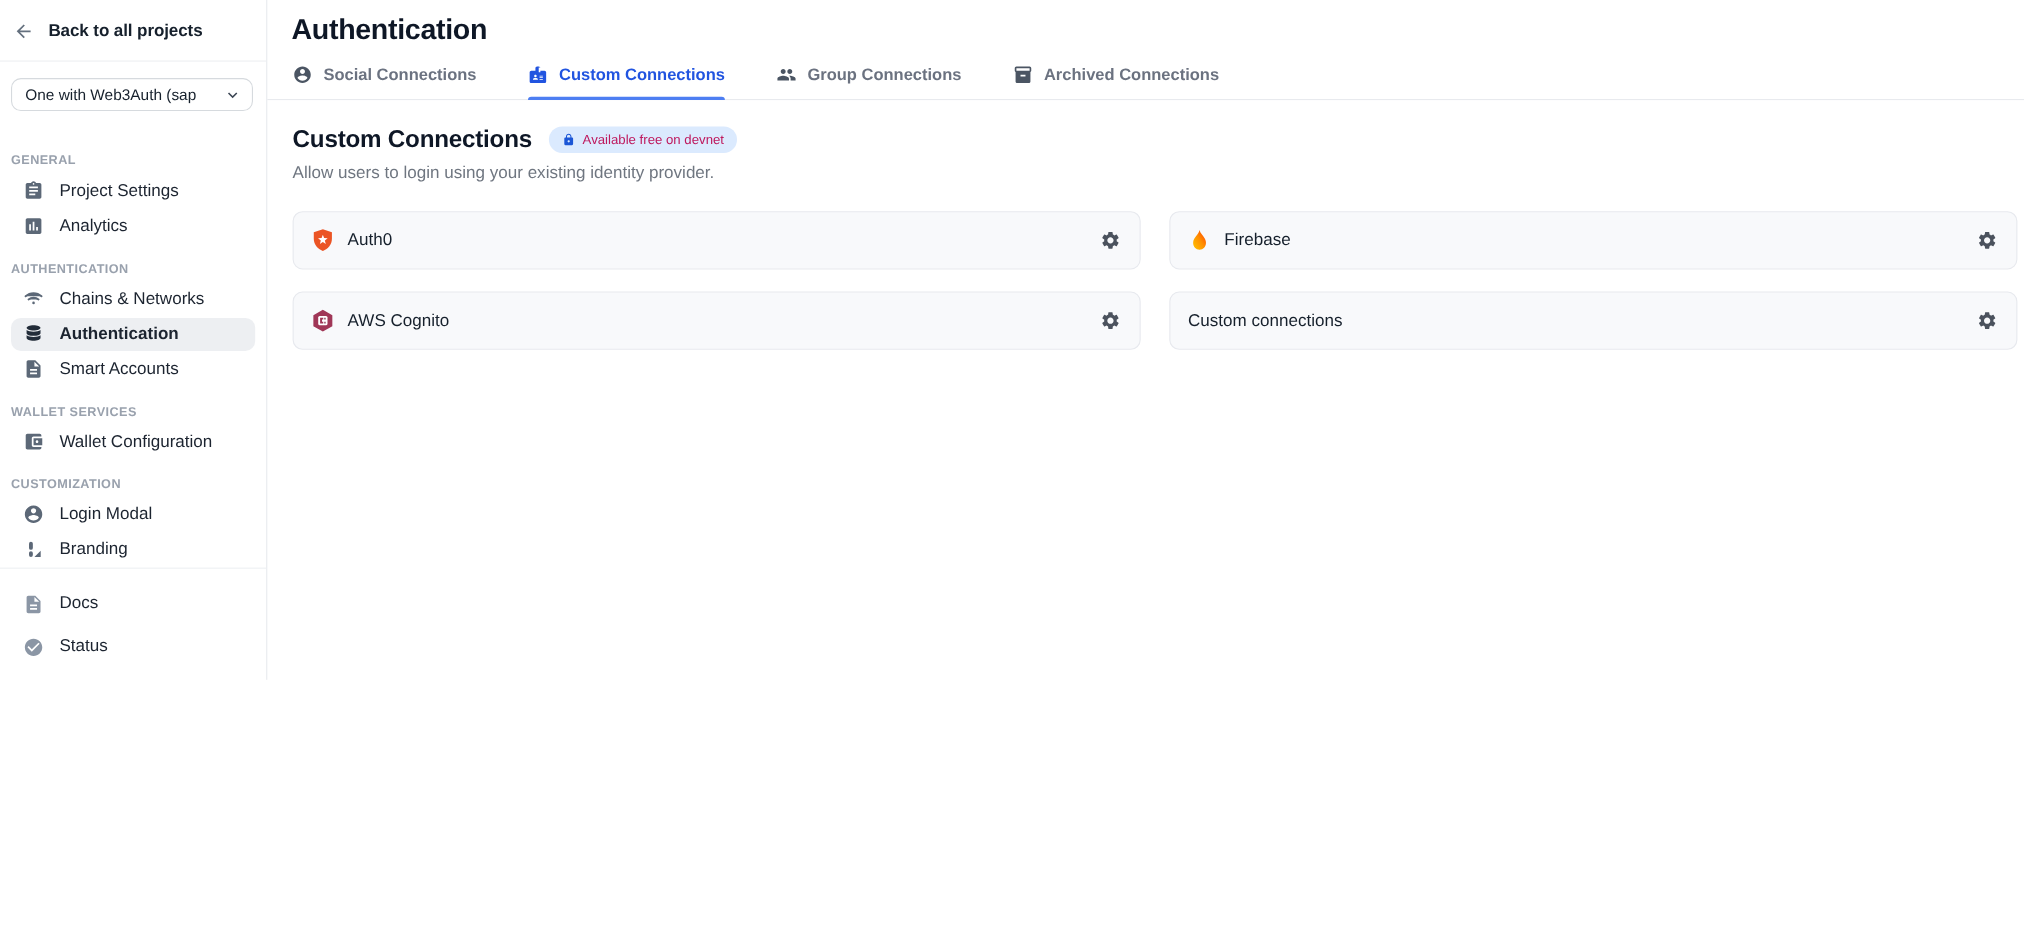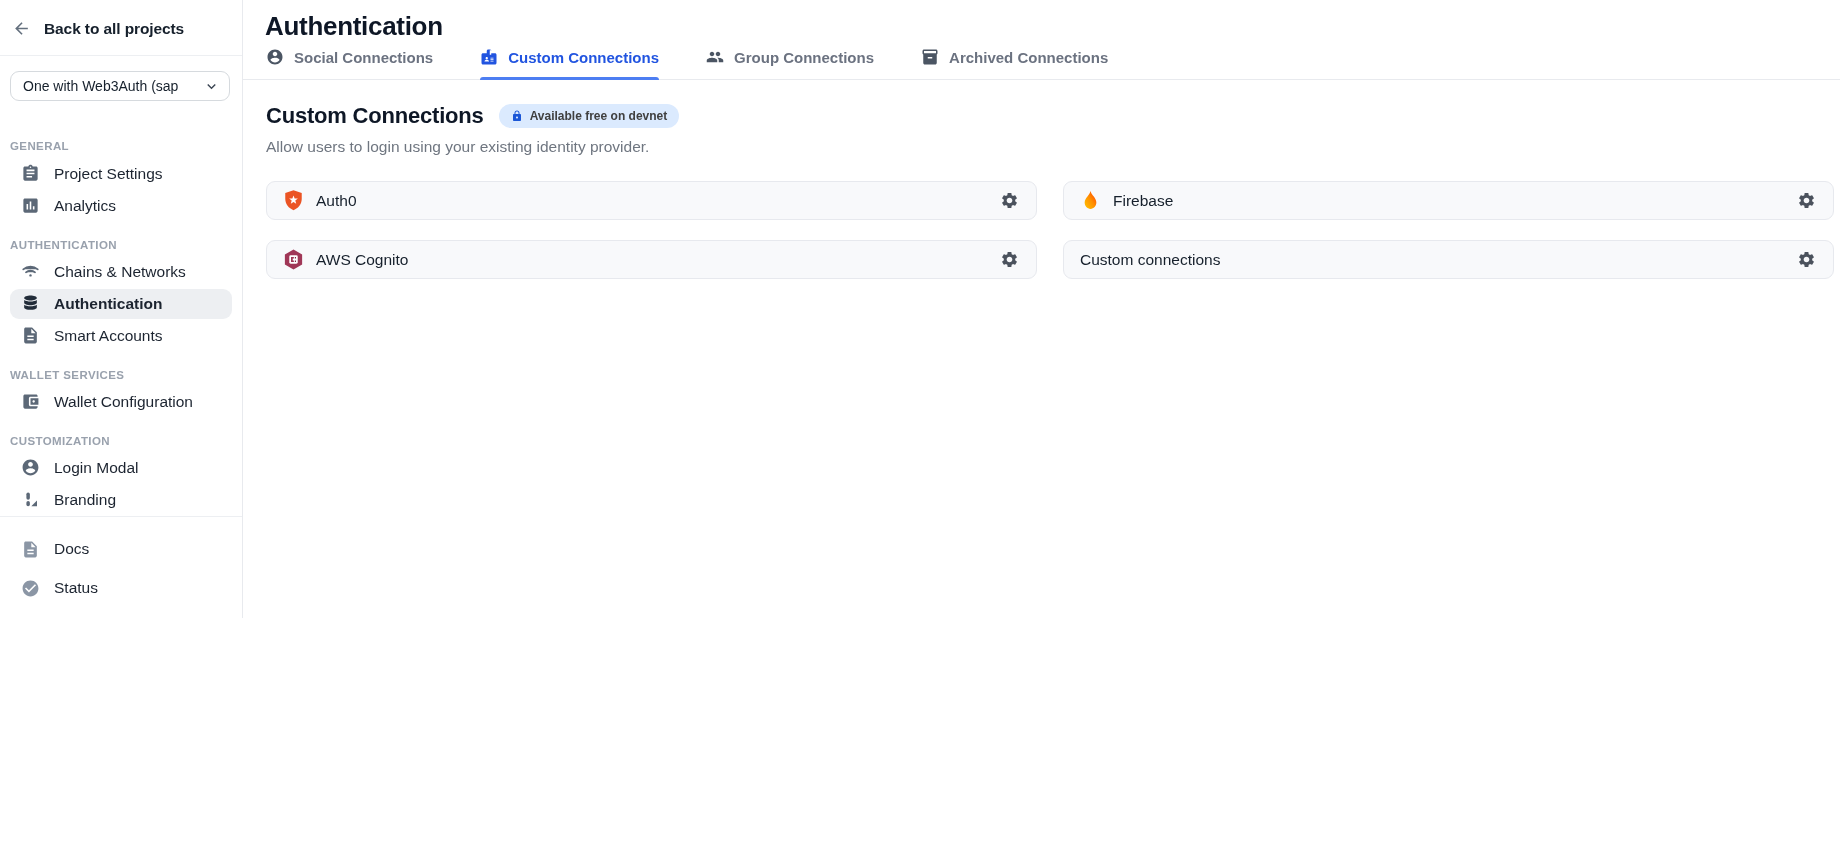--- a/index.html
+++ b/index.html
@@ -52,21 +52,21 @@
   .nav-item.active .nicon svg { fill: #222c39; }
   .side-footer { margin-top: auto; border-top: 1px solid #edeff2; padding: 12px 0 10px; }
   .side-footer .nav-item .nicon svg { fill: #8b96a5; }
   
   .main { flex: 1; display: flex; flex-direction: column; min-width: 0; }
   .page-title {
     padding: 11px 0 0 22px;
     font-size: 26px; font-weight: 700; letter-spacing: -0.3px; color: #0e1726;
   }
   .tabs {
-    margin-top: 6px; padding-left: 23px;
+    margin-top: 17px; padding-left: 23px;
     display: flex; gap: 47px;
     border-bottom: 1px solid #e8eaee;
   }
   .tab {
     position: relative;
     display: flex; align-items: center; gap: 10px;
     padding-bottom: 13px; cursor: pointer;
     font-size: 15px; font-weight: 600; color: #6b7280;
   }
   .tab .ticon svg { width: 18px; height: 18px; fill: #4b5563; display: block; }
@@ -74,36 +74,36 @@
   .tab.active .ticon svg { fill: #2154e0; }
   .tab.active::after {
     content: ""; position: absolute; left: 0; right: 0; bottom: -1px;
     height: 3px; background: #4d7ef2; border-radius: 3px 3px 0 0;
   }
   .content { padding: 0 6px 0 23px; }
   .section-head { margin-top: 23px; display: flex; align-items: center; gap: 15px; }
   .section-title { font-size: 22px; font-weight: 700; letter-spacing: -0.2px; color: #0e1726; }
   .badge {
     display: inline-flex; align-items: center; gap: 7px;
-    background: #dbeafe; color: #404040;
-    font-size: 12px; font-weight: 700;
+    background: #dbeafe; color: #be185d;
+    font-size: 12px; font-weight: 400;
     padding: 5px 12px; border-radius: 999px;
   }
   .badge svg { width: 12px; height: 12px; fill: #1b56d6; display: block; }
   .section-sub { margin-top: 9px; font-size: 15.5px; color: #6f7680; }
   .cards {
     margin-top: 25px;
     display: grid; grid-template-columns: 1fr 1fr;
     column-gap: 26px; row-gap: 20px;
   }
   .card {
     background: #f8f9fb;
     border: 1px solid #e7e9ee;
     border-radius: 9px;
-    height: 39px;
+    height: 53px;
     display: flex; align-items: center;
     padding: 0 15px 0 15px;
     cursor: pointer;
   }
   .card .cicon { width: 23px; height: 23px; display: flex; }
   .card .cicon svg { width: 23px; height: 23px; display: block; }
   .card .card-label { font-size: 15.5px; font-weight: 500; color: #16202c; margin-left: 11px; }
   .card .card-label.no-icon { margin-left: 1px; }
   .gear-btn { margin-left: auto; background: none; border: none; cursor: pointer; display: flex; padding: 2px; }
   .gear-btn svg { width: 19px; height: 19px; fill: #4b525d; display: block; }

